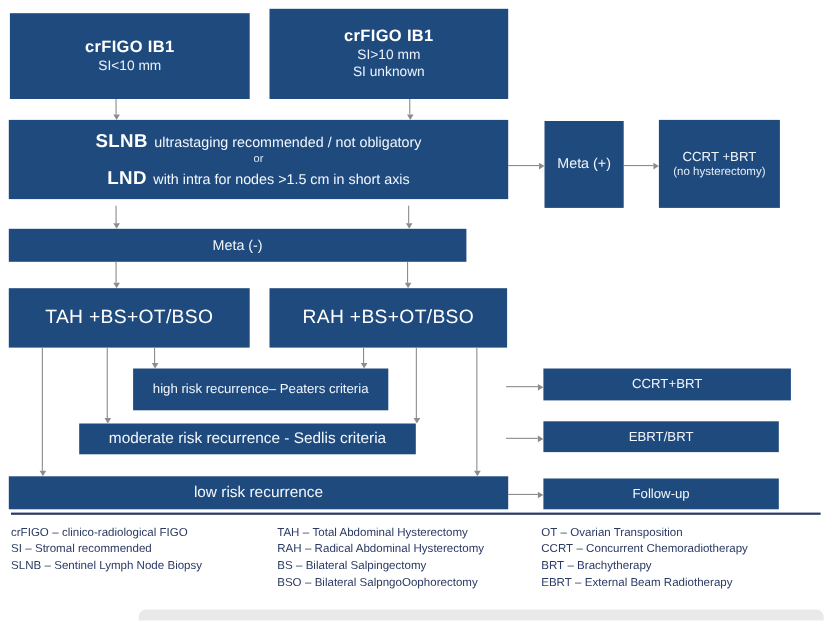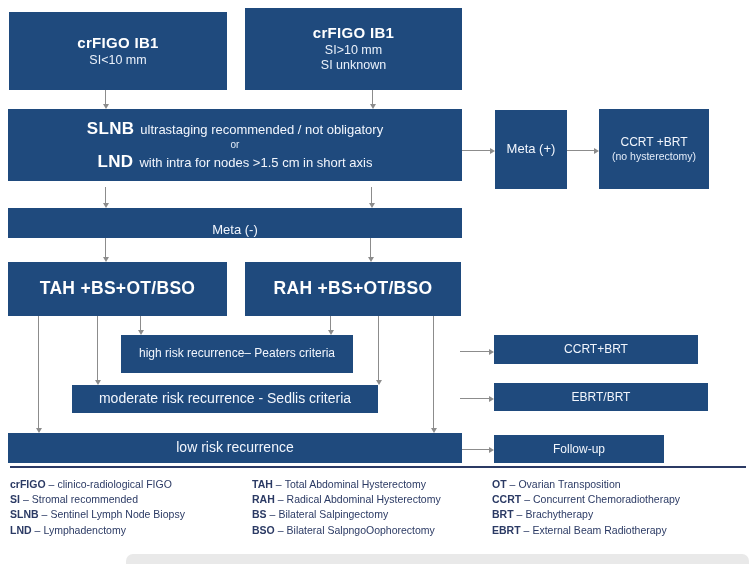--- a/index.html
+++ b/index.html
@@ -7,42 +7,42 @@
     position:relative; width:749px; height:566px; background:#ffffff;
     font-family:"Liberation Sans", sans-serif; overflow:hidden;
   }
   .box {
     position:absolute; background:#1f4a7d; color:#ffffff;
     display:flex; flex-direction:column; align-items:center; justify-content:center;
     text-align:center; box-sizing:border-box; line-height:1.25;
   }
   .t-big   { font-weight:700; font-size:15px; letter-spacing:.3px; }
   .t-sub   { font-size:12.5px; color:#eaf1fb; }
-  .t-huge  { font-weight:700; font-size:17.5px; letter-spacing:.3px;text-align:right; }
+  .t-huge  { font-weight:400; font-size:17.5px; letter-spacing:.3px;text-align:right; }
   .t-reg   { font-size:13px; color:#f2f6fd; }
   .t-small { font-size:12px; color:#f2f6fd; }
   .t-tiny  { font-size:10px; color:#e3ecf9; }
   .mixline { font-size:13px; color:#f2f6fd; }
   .mixline b { font-size:17px; letter-spacing:.3px; color:#ffffff; margin-right:6px; }
   .arr-v { position:absolute; width:1px; background:#8c8c8c; }
   .arr-v::after {
     content:""; position:absolute; bottom:-5px; left:-2.5px;
     border-left:3px solid transparent; border-right:3px solid transparent;
     border-top:5px solid #8c8c8c;
   }
   .arr-h { position:absolute; height:1px; background:#8c8c8c; }
   .arr-h::after {
     content:""; position:absolute; right:-5px; top:-2.5px;
     border-top:3px solid transparent; border-bottom:3px solid transparent;
     border-left:5px solid #8c8c8c;
   }
   .divider { position:absolute; left:10px; top:466px; width:736px; height:2px; background:#2b3a64; }
   .legend-col { position:absolute; top:477px; color:#2b3a64; font-size:10.5px; }
   .lg-row { line-height:15.2px; white-space:nowrap; }
-  .lg-row b { font-weight:700; margin-right:3px; }
+  .lg-row b { font-weight:400; margin-right:3px; }
   .lg-sep { margin-right:3px; }
   .bottom-strip {
     position:absolute; left:126px; top:554px; width:623px; height:10px;
     background:#e9e9e9; border-radius:7px 7px 0 0;
   }
 </style>
 </head>
 <body>
 
 <div id="canvas">
@@ -70,21 +70,21 @@
 
   <div class="box" style="left:495px; top:110px; width:72px; height:79px;">
     <div class="t-reg">Meta (+)</div>
   </div>
 
   <div class="box" style="left:599px; top:109px; width:110px; height:80px;">
     <div class="t-small">CCRT +BRT</div>
     <div style="font-size:10.5px; color:#e3ecf9;">(no hysterectomy)</div>
   </div>
 
-  <div class="box" style="left:8px; top:208px; width:454px; height:30px;justify-content:flex-end;">
+  <div class="box" style="left:8px; top:208px; width:416px; height:30px;">
     <div class="t-reg">Meta (-)</div>
   </div>
 
   <div class="box" style="left:8px; top:262px; width:219px; height:54px;">
     <div class="t-huge">TAH +BS+OT/BSO</div>
   </div>
 
   <div class="box" style="left:245px; top:262px; width:216px; height:54px;">
     <div class="t-huge">RAH +BS+OT/BSO</div>
   </div>
@@ -94,29 +94,29 @@
   </div>
 
   <div class="box" style="left:72px; top:385px; width:306px; height:28px;">
     <div style="font-size:14px; color:#f2f6fd;">moderate risk recurrence - Sedlis criteria</div>
   </div>
 
   <div class="box" style="left:8px; top:433px; width:454px; height:30px;">
     <div style="font-size:14px; color:#f2f6fd;">low risk recurrence</div>
   </div>
 
-  <div class="box" style="left:494px; top:335px; width:204px; height:29px;">
+  <div class="box" style="left:494px; top:335px; width:225px; height:29px;">
     <div class="t-small">CCRT+BRT</div>
   </div>
 
   <div class="box" style="left:494px; top:383px; width:214px; height:28px;text-align:center;">
     <div class="t-small">EBRT/BRT</div>
   </div>
 
-  <div class="box" style="left:494px; top:435px; width:170px; height:28px;">
+  <div class="box" style="left:494px; top:435px; width:214px; height:28px;">
     <div class="t-small">Follow-up</div>
   </div>
 
   <div class="arr-v" style="left:105px; top:90px;  height:14px;"></div>
   <div class="arr-v" style="left:372px; top:90px;  height:14px;"></div>
   <div class="arr-v" style="left:105px; top:187px; height:16px;"></div>
   <div class="arr-v" style="left:371px; top:187px; height:16px;"></div>
   <div class="arr-v" style="left:105px; top:238px; height:19px;"></div>
   <div class="arr-v" style="left:370px; top:238px; height:19px;"></div>
   <div class="arr-v" style="left:38px;  top:316px; height:112px;"></div>
@@ -131,21 +131,20 @@
   <div class="arr-h" style="left:460px; top:351px; width:29px;"></div>
   <div class="arr-h" style="left:460px; top:398px; width:29px;"></div>
   <div class="arr-h" style="left:462px; top:449px; width:27px;"></div>
 
   <div class="divider"></div>
 
   <div class="legend-col" style="left:10px;">
     <div class="lg-row"><b>crFIGO</b><span class="lg-sep">–</span><span>clinico-radiological FIGO</span></div>
     <div class="lg-row"><b>SI</b><span class="lg-sep">–</span><span>Stromal recommended</span></div>
     <div class="lg-row"><b>SLNB</b><span class="lg-sep">–</span><span>Sentinel Lymph Node Biopsy</span></div>
-    <div class="lg-row"><b>LND</b><span class="lg-sep">–</span><span>Lymphadenctomy</span></div>
   </div>
 
   <div class="legend-col" style="left:252px;">
     <div class="lg-row"><b>TAH</b><span class="lg-sep">–</span><span>Total Abdominal Hysterectomy</span></div>
     <div class="lg-row"><b>RAH</b><span class="lg-sep">–</span><span>Radical Abdominal Hysterectomy</span></div>
     <div class="lg-row"><b>BS</b><span class="lg-sep">–</span><span>Bilateral Salpingectomy</span></div>
     <div class="lg-row"><b>BSO</b><span class="lg-sep">–</span><span>Bilateral SalpngoOophorectomy</span></div>
   </div>
 
   <div class="legend-col" style="left:492px;">

